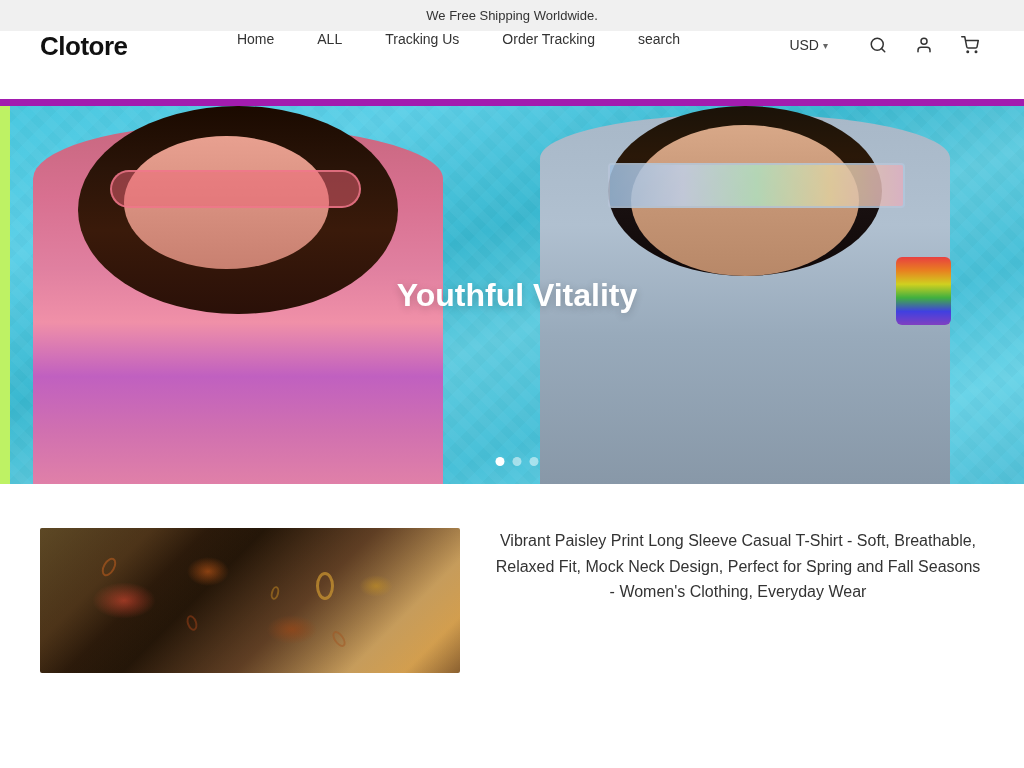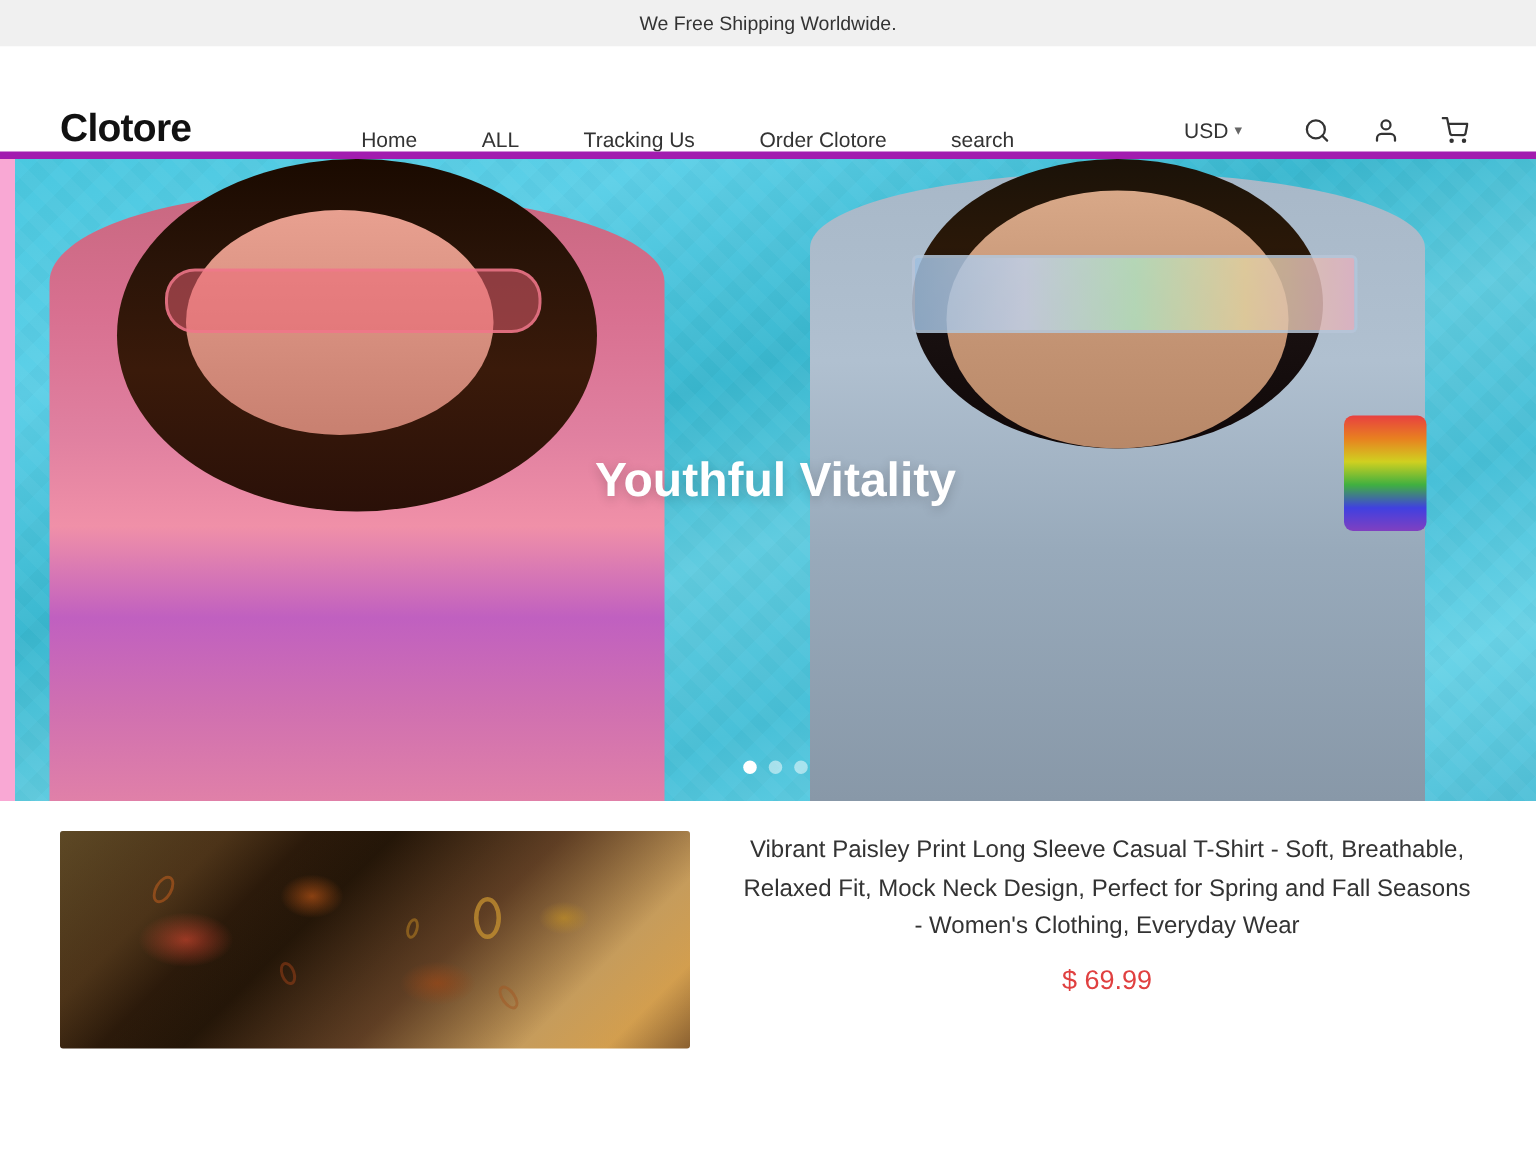--- a/index.html
+++ b/index.html
@@ -10,25 +10,25 @@
       background: #f0f0f0;
       text-align: center;
       padding: 8px 12px;
       font-size: 13px;
       color: #333;
     }
 
     
     .header {
       display: flex;
-      align-items: flex-end;
+      align-items: flex-start;
       justify-content: space-between;
       padding: 0 40px;
       height: 75px;
-      border-bottom: 5px solid #a21caf;
+      border-bottom: 7px solid #a21caf;
       background: #fff;
     }
 
     .logo {
       font-size: 26px;
       font-weight: 700;
       color: #111;
       letter-spacing: -0.5px;
       text-decoration: none;
     }
@@ -76,23 +76,23 @@
       align-items: center;
       justify-content: center;
       width: 28px;
       height: 28px;
     }
 
     
     .hero {
       position: relative;
       width: 100%;
-      height: 428px;
+      height: 378px;
       overflow: hidden;
-      background: #f9a8d4;
+      background: #bef264;
       padding-left: 10px;
     }
 
     .hero-bg {
       width: 100%;
       height: 100%;
       background: linear-gradient(135deg, #3aaccc 0%, #6fcde3 40%, #4ab8d4 60%, #7dd4e8 100%);
       position: relative;
       display: flex;
       align-items: center;
@@ -135,21 +135,21 @@
     }
 
     .dot.active {
       background: #fff;
     }
 
     
     .product-section {
       display: flex;
       gap: 32px;
-      padding: 20px 40px;
+      padding: 44px 40px;
       align-items: flex-start;
     }
 
     .product-image-placeholder {
       width: 420px;
       min-width: 420px;
       height: 145px;
       background: linear-gradient(135deg, #2a1a0a 0%, #3d2510 20%, #1a0f05 40%, #4a3020 60%, #c8a060 80%, #d4a050 90%, #8a6030 100%);
       border-radius: 2px;
       overflow: hidden;
@@ -222,21 +222,21 @@
   <span>We Free Shipping Worldwide.</span>
 </div>
 
 <header class="header">
   <a class="logo">Clotore</a>
 
   <nav class="nav">
     <a class="nav-item">Home</a>
     <a class="nav-item">ALL</a>
     <a class="nav-item">Tracking Us</a>
-    <a class="nav-item">Order Clotore</a>
+    <a class="nav-item">Order Tracking</a>
     <a class="nav-item">search</a>
   </nav>
 
   <div style="display:flex;align-items:center;gap:36px;">
     <div class="currency-selector">
       <span>USD</span>
       <span class="currency-arrow">▾</span>
     </div>
 
     <div class="header-icons">
@@ -311,15 +311,14 @@
     <div class="earring-hint"></div>
 
     <div style="position:absolute;top:20%;left:15%;width:12px;height:20px;border:2px solid rgba(180,80,20,0.6);border-radius:50%;transform:rotate(30deg);"></div>
     <div style="position:absolute;top:60%;left:35%;width:10px;height:16px;border:2px solid rgba(160,60,20,0.5);border-radius:50%;transform:rotate(-20deg);"></div>
     <div style="position:absolute;top:40%;left:55%;width:8px;height:14px;border:2px solid rgba(200,140,30,0.5);border-radius:50%;transform:rotate(15deg);"></div>
     <div style="position:absolute;top:70%;left:70%;width:10px;height:18px;border:2px solid rgba(160,80,30,0.5);border-radius:50%;transform:rotate(-35deg);"></div>
   </div>
 
   <div class="product-info">
     <p class="product-title">Vibrant Paisley Print Long Sleeve Casual T-Shirt - Soft, Breathable, Relaxed Fit, Mock Neck Design, Perfect for Spring and Fall Seasons - Women's Clothing, Everyday Wear</p>
-    <p class="product-price">$ 69.99</p>
   </div>
 </section>
 
 </body></html>

